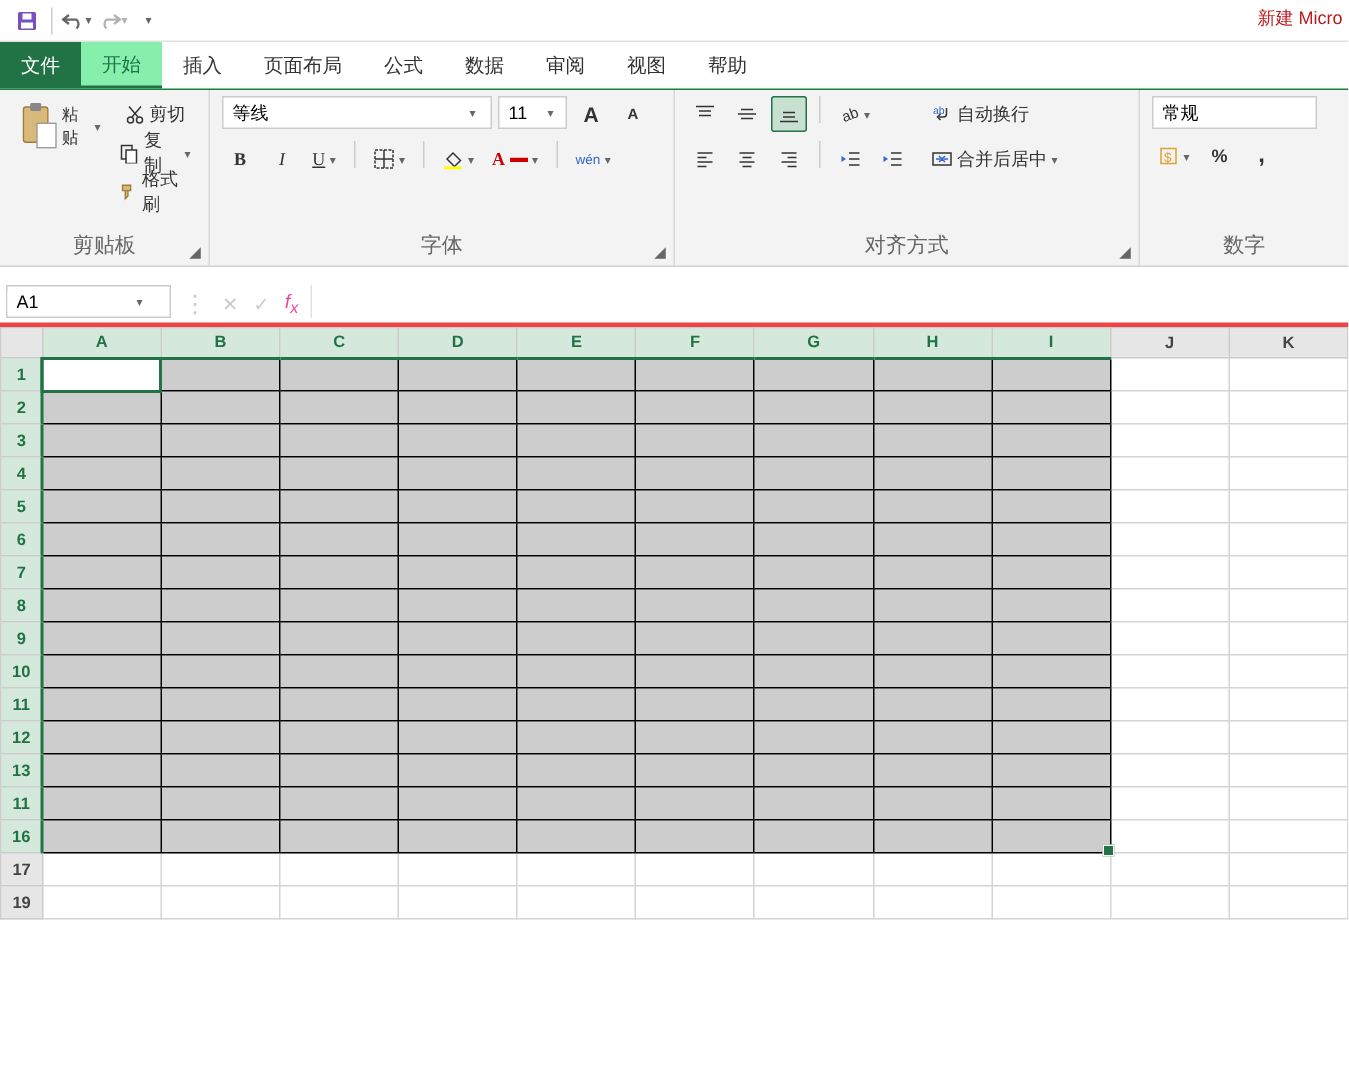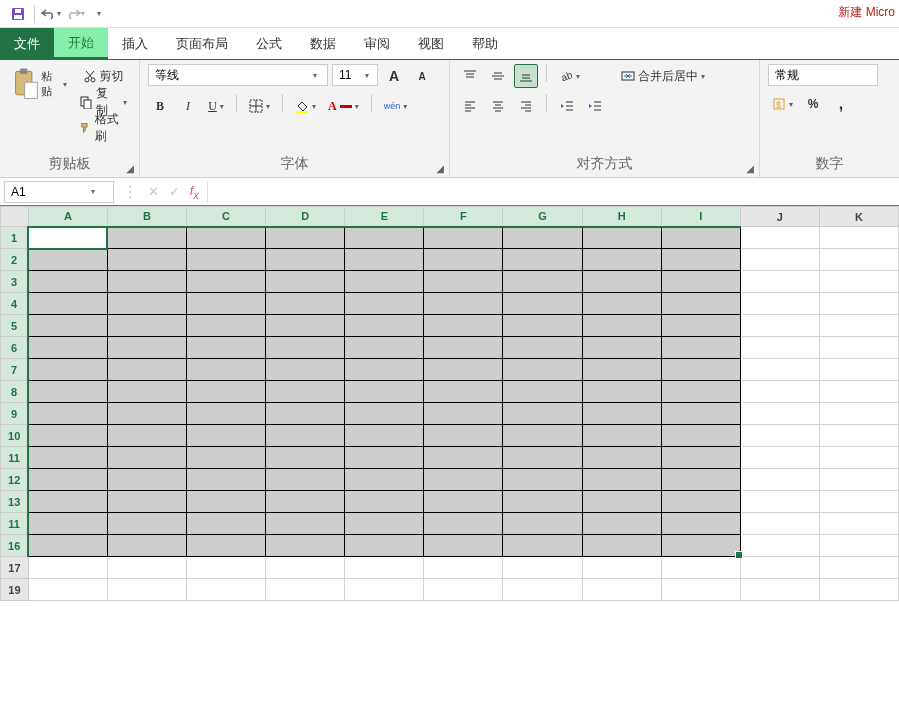--- a/index.html
+++ b/index.html
@@ -32,21 +32,21 @@
 .row { display: flex; align-items: flex-start; gap: 4px; }
 .small-btn { height: 24px; min-width: 24px; display: flex; align-items: center; justify-content: center; padding: 0 4px; cursor: pointer; border-radius: 2px; font-size: 12px; color: #333; gap: 3px; }
 .small-btn.active { background: #c8e0d0; border: 1px solid #217346; }
 .drop-arrow { font-size: 8px; color: #666; }
 
 .combo { display: flex; align-items: center; border: 1px solid #ccc; background: #fff; height: 22px; }
 .combo-input { border: none; outline: none; padding: 0 6px; font-size: 12px; background: transparent; }
 .combo-btn { width: 16px; display: flex; align-items: center; justify-content: center; cursor: pointer; font-size: 8px; color: #666; }
 
 
-.fbar { height: 28px; display: flex; align-items: center; border-bottom: 1px solid #ef4444; background: #fff; }
+.fbar { height: 28px; display: flex; border-bottom: 3px solid #ef4444; background: #fff; margin-top: 12px; }
 .namebox { width: 110px; border: 1px solid #ccc; height: 22px; margin: 0 0 0 4px; display: flex; align-items: center; }
 .namebox input { border: none; outline: none; width: 80px; padding: 0 6px; font-size: 12px; }
 .namebox .drop { width: 16px; text-align: center; font-size: 8px; color: #666; cursor: pointer; }
 .fbar-btns { display: flex; align-items: center; margin: 0 8px; gap: 10px; color: #aaa; }
 .fbar-btn { cursor: pointer; font-size: 13px; }
 .fbar-fx { color: #ec4899; font-style: italic; font-size: 13px; cursor: pointer; }
 .formula-input { flex: 1; border: none; outline: none; height: 22px; border-left: 1px solid #e0e0e0; padding: 0 6px; font-size: 12px; }
 
 
 .gridwrap { overflow: auto; height: calc(720px - 28px - 32px - 118px - 28px); }
@@ -277,20 +277,28 @@
               <svg width="14" height="14">
                 <path d="M1 5l3 2-3 2z" fill="#36c"></path>
                 <line x1="6" y1="3" x2="13" y2="3" stroke="#333"></line>
                 <line x1="6" y1="7" x2="13" y2="7" stroke="#333"></line>
                 <line x1="6" y1="11" x2="13" y2="11" stroke="#333"></line>
               </svg>
             </div>
         </div>
       </div>
       <div class="col" style="gap:6px">
+        <div class="small-btn" style="width:110px;justify-content:flex-start">
+          <svg width="14" height="14">
+              <text x="1" y="7" font-size="7" fill="#36c">ab</text>
+              <path d="M10 3v4a2 2 0 0 1-2 2h-3" fill="none" stroke="#333"></path>
+              <path d="M6 7l-2 2 2 2" fill="none" stroke="#333"></path>
+            </svg>
+          <span>自动换行</span>
+        </div>
         <div class="small-btn" style="width:130px;justify-content:flex-start">
           <svg width="14" height="14">
               <rect x="1" y="3" width="12" height="8" fill="none" stroke="#333"></rect>
               <path d="M3 7h3m2 0h3" stroke="#36c"></path>
               <path d="M5 5l2 2-2 2 M9 5l-2 2 2 2" fill="none" stroke="#36c"></path>
             </svg>
           <span>合并后居中</span>
           <span class="drop-arrow">▾</span>
         </div>
       </div>

